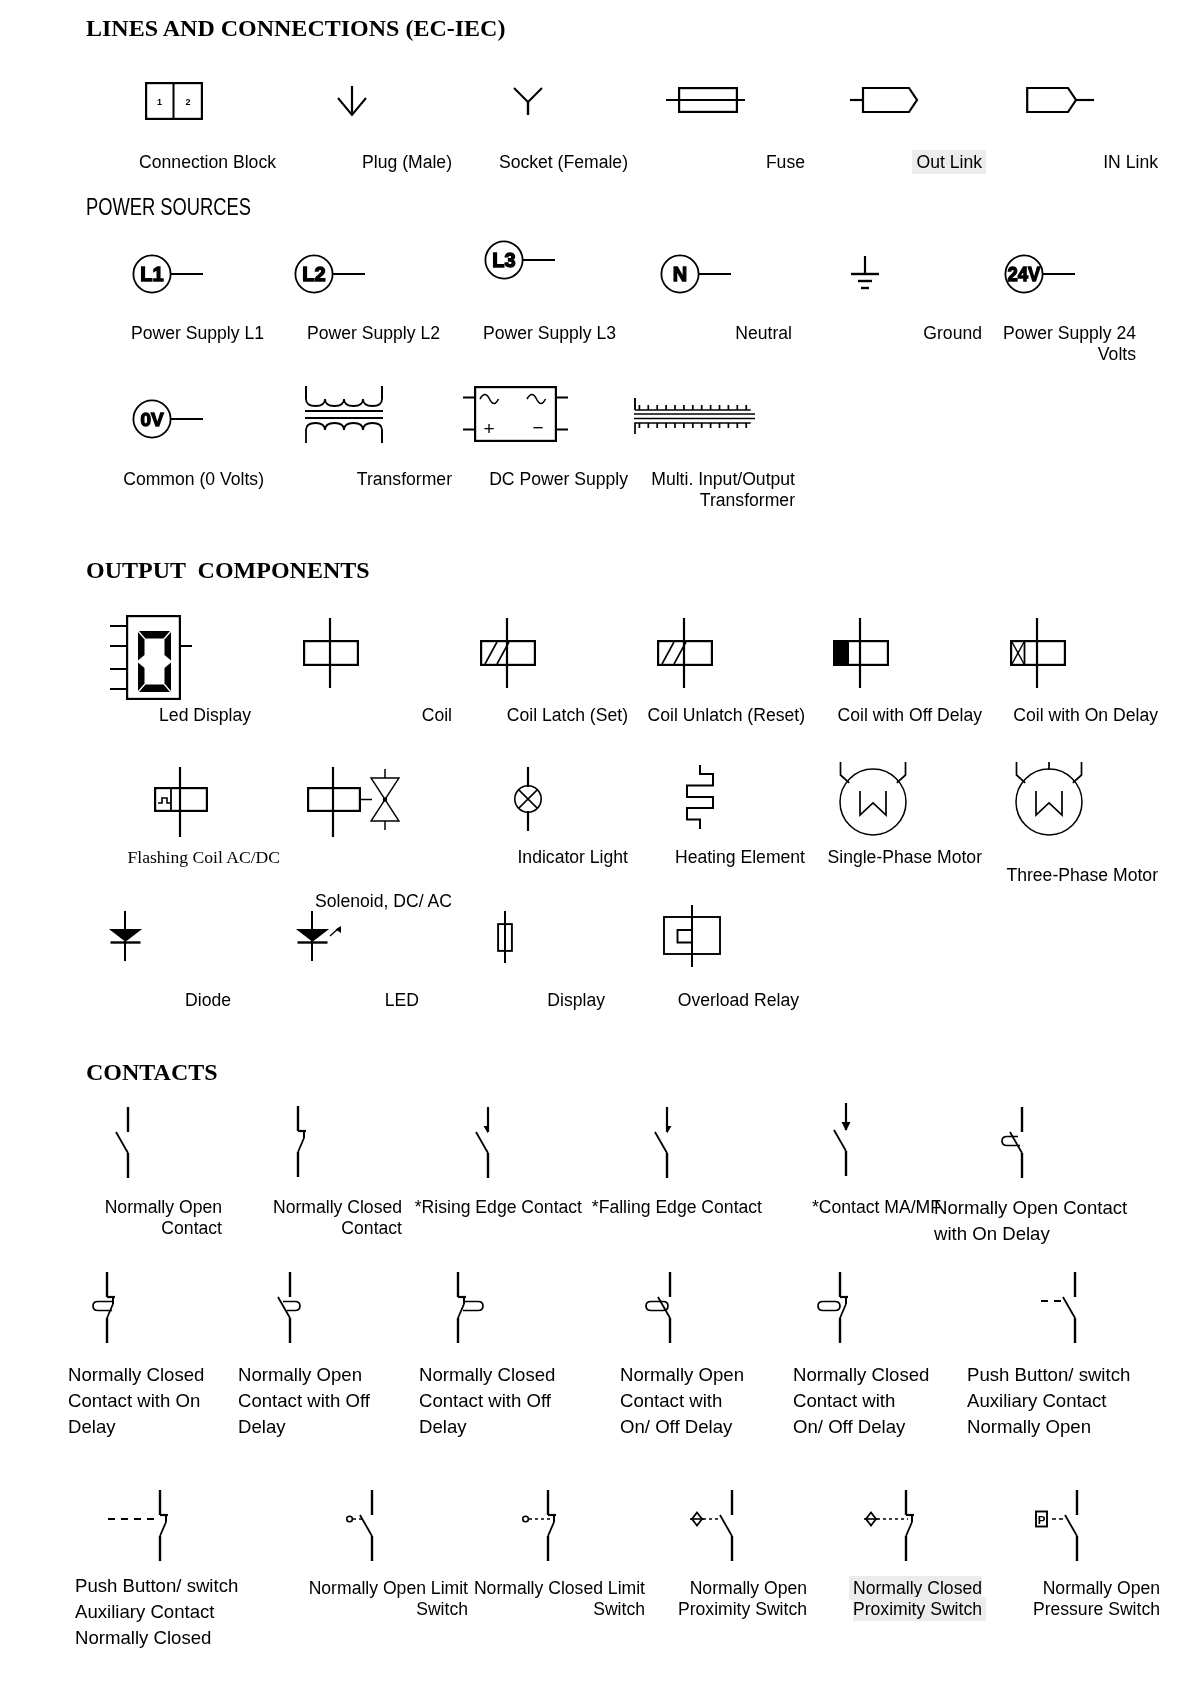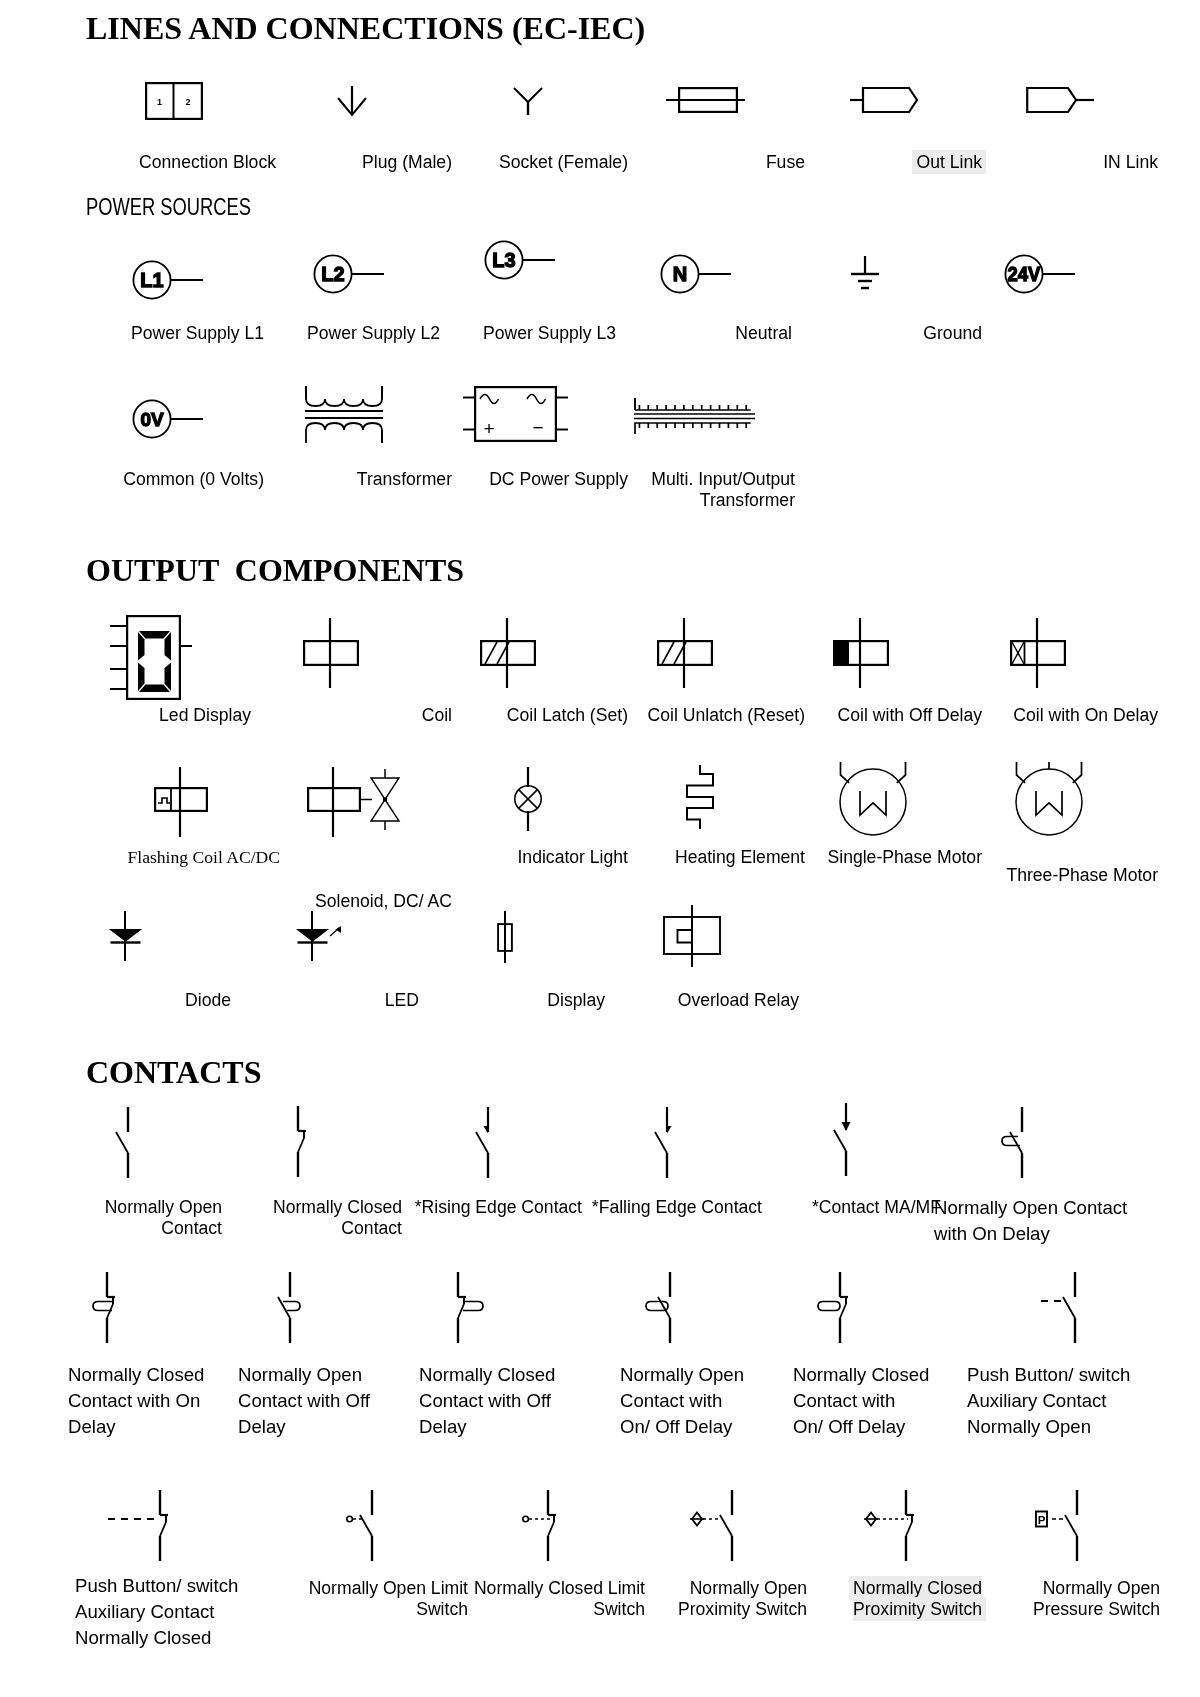--- a/index.html
+++ b/index.html
@@ -1,21 +1,21 @@
 <!DOCTYPE html>
 <html><head>
 <meta charset="utf-8">
 <title>Electrical Symbols Reference</title>
 <style>
   html,body{margin:0;padding:0;background:#ffffff;}
   body{width:1200px;height:1697px;position:relative;
        font-family:"Liberation Sans",sans-serif;color:#000;}
   .sheet{position:relative;width:1200px;height:1697px;overflow:hidden;background:#fff;}
   .sec-title{position:absolute;font-family:"Liberation Serif",serif;font-weight:bold;
-             font-size:32px;white-space:pre;color:#000;line-height:28px;}
+             font-size:24px;white-space:pre;color:#000;line-height:28px;}
   .sub-title{position:absolute;font-family:"Liberation Sans",sans-serif;font-size:23.5px;
              white-space:pre;color:#000;font-weight:400;line-height:26px;
              transform:scaleX(0.78);transform-origin:left top;}
   .cap{position:absolute;font-family:"Liberation Sans",sans-serif;font-size:17.6px;
        color:#000;text-align:right;line-height:21px;white-space:pre-line;
        transform:translateX(-50%);}
   .cap .hl{background:#ececec;padding:2px 4px;margin:-2px -4px;}
   .cap2{position:absolute;font-family:"Liberation Sans",sans-serif;font-size:18.6px;
         color:#000;text-align:left;line-height:25.8px;white-space:pre-line;
         transform:scaleX(1.0);transform-origin:left top;}
@@ -67,29 +67,29 @@
       </svg>
     </div>
 <div class="cap" style="left:882px;top:152px;width:200px;"><span class="hl">Out Link</span></div>
 <div class="sym" style="left:1026px;top:82px;width:68px;height:36px;">
       <svg width="68" height="36" viewBox="0 0 68 36" role="img" aria-label="in-link-icon">
         <path d="M 1.2 6 L 42 6 L 50 18 L 42 30 L 1.2 30 Z" fill="none" stroke="#000" stroke-width="2.2" stroke-linejoin="miter"></path>
         <line x1="50" y1="18" x2="68" y2="18" stroke="#000" stroke-width="2.2" stroke-linecap="butt"></line>
       </svg>
     </div>
 <div class="cap" style="left:1058px;top:152px;width:200px;"><span>IN Link</span></div>
-<div class="sym" style="left:132px;top:260px;width:72px;height:41px;">
+<div class="sym" style="left:132px;top:254px;width:72px;height:41px;">
       <svg width="72" height="41" viewBox="0 0 72 41" role="img" aria-label="power-supply-l1-icon">
         <circle cx="20" cy="20" r="18.6" fill="none" stroke="#000" stroke-width="1.8"></circle>
         <line x1="38.6" y1="20" x2="71" y2="20" stroke="#000" stroke-width="2" stroke-linecap="butt"></line>
         <text x="20" y="27" text-anchor="middle" font-family="&quot;Liberation Sans&quot;,sans-serif" font-size="20" font-weight="bold" fill="#000" stroke="#000" stroke-width="1.3" transform="translate(20,0) scale(1,1) translate(-20,0)">L1</text>
       </svg>
     </div>
 <div class="cap" style="left:164px;top:323px;width:200px;"><span>Power Supply L1</span></div>
-<div class="sym" style="left:313px;top:254px;width:72px;height:41px;">
+<div class="sym" style="left:294px;top:254px;width:72px;height:41px;">
       <svg width="72" height="41" viewBox="0 0 72 41" role="img" aria-label="power-supply-l2-icon">
         <circle cx="20" cy="20" r="18.6" fill="none" stroke="#000" stroke-width="1.8"></circle>
         <line x1="38.6" y1="20" x2="71" y2="20" stroke="#000" stroke-width="2" stroke-linecap="butt"></line>
         <text x="20" y="27" text-anchor="middle" font-family="&quot;Liberation Sans&quot;,sans-serif" font-size="20" font-weight="bold" fill="#000" stroke="#000" stroke-width="1.3" transform="translate(20,0) scale(1,1) translate(-20,0)">L2</text>
       </svg>
     </div>
 <div class="cap" style="left:340px;top:323px;width:200px;"><span>Power Supply L2</span></div>
 <div class="sym" style="left:484px;top:240px;width:72px;height:41px;">
       <svg width="72" height="41" viewBox="0 0 72 41" role="img" aria-label="power-supply-l3-icon">
         <circle cx="20" cy="20" r="18.6" fill="none" stroke="#000" stroke-width="1.8"></circle>
@@ -115,20 +115,22 @@
       </svg>
     </div>
 <div class="cap" style="left:882px;top:323px;width:200px;"><span>Ground</span></div>
 <div class="sym" style="left:1004px;top:254px;width:72px;height:41px;">
       <svg width="72" height="41" viewBox="0 0 72 41" role="img" aria-label="power-supply-24v-icon">
         <circle cx="20" cy="20" r="18.6" fill="none" stroke="#000" stroke-width="1.8"></circle>
         <line x1="38.6" y1="20" x2="71" y2="20" stroke="#000" stroke-width="2" stroke-linecap="butt"></line>
         <text x="20" y="27" text-anchor="middle" font-family="&quot;Liberation Sans&quot;,sans-serif" font-size="20.5" font-weight="bold" fill="#000" stroke="#000" stroke-width="1.3" transform="translate(20,0) scale(0.9,1) translate(-20,0)">24V</text>
       </svg>
     </div>
+<div class="cap" style="left:1036px;top:323px;width:200px;"><span>Power Supply 24
+Volts</span></div>
 <div class="sym" style="left:132px;top:399px;width:72px;height:41px;">
       <svg width="72" height="41" viewBox="0 0 72 41" role="img" aria-label="common-0v-icon">
         <circle cx="20" cy="20" r="18.6" fill="none" stroke="#000" stroke-width="1.8"></circle>
         <line x1="38.6" y1="20" x2="71" y2="20" stroke="#000" stroke-width="2" stroke-linecap="butt"></line>
         <text x="20" y="27" text-anchor="middle" font-family="&quot;Liberation Sans&quot;,sans-serif" font-size="19" font-weight="bold" fill="#000" stroke="#000" stroke-width="1.3" transform="translate(20,0) scale(1,1) translate(-20,0)">0V</text>
       </svg>
     </div>
 <div class="cap" style="left:164px;top:469px;width:200px;"><span>Common (0 Volts)</span></div>
 <div class="sym" style="left:305px;top:385px;width:78px;height:59px;">
       <svg width="78" height="59" viewBox="0 0 78 59" role="img" aria-label="transformer-icon">

